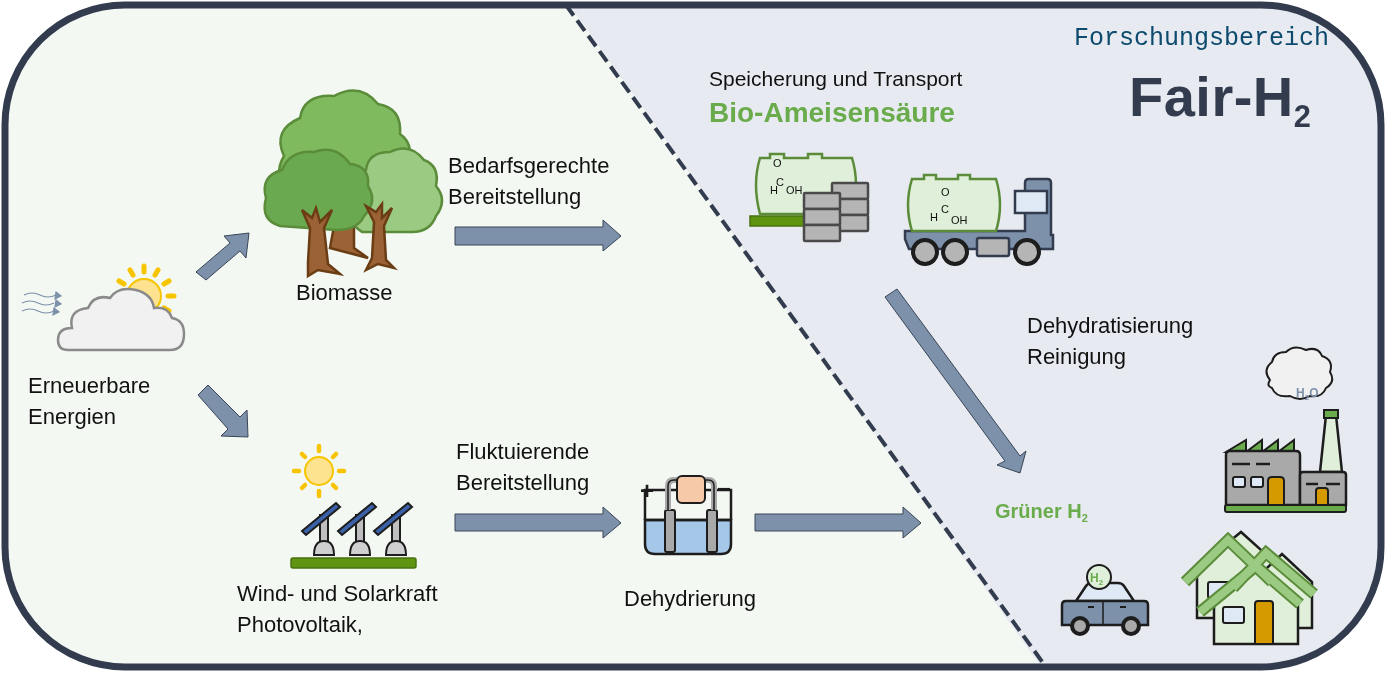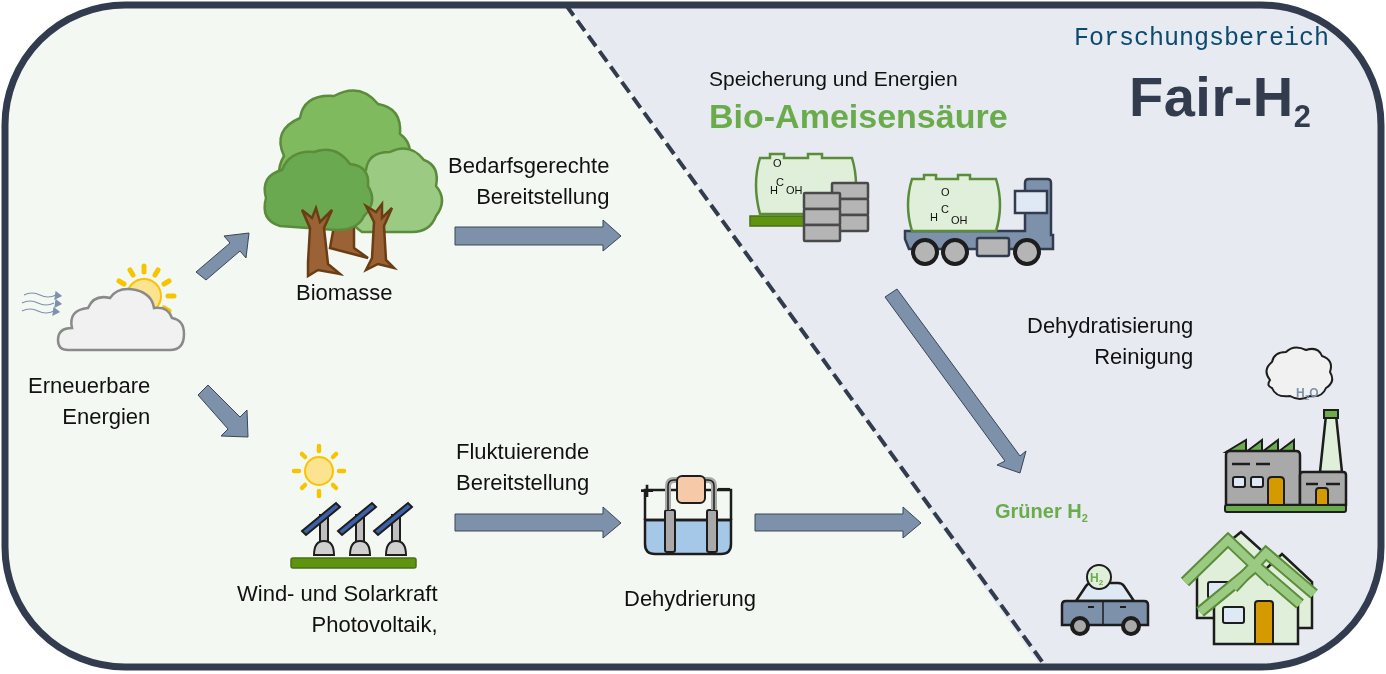--- a/index.html
+++ b/index.html
@@ -1,18 +1,18 @@
 <!DOCTYPE html>
 <html><head>
 <meta charset="utf-8">
 <style>
   html, body { margin:0; padding:0; background:#ffffff; }
   body { width:1386px; height:674px; position:relative; overflow:hidden; font-family:"Liberation Sans", sans-serif; }
   #stage { position:absolute; left:0; top:0; width:1386px; height:674px; }
-  .lbl { position:absolute; font-family:"Liberation Sans", sans-serif; color:#111111; font-size:22px; line-height:31px; white-space:nowrap;text-align:right; }
+  .lbl { position:absolute; font-family:"Liberation Sans", sans-serif; color:#111111; font-size:22px; line-height:31px; white-space:nowrap; }
   .lbl-line { display:block; }
   .title-small { position:absolute; font-family:Liberation Mono, monospace; color:#0c4a6e; font-size:25px; white-space:nowrap; }
   .title-big { position:absolute; font-family:"Liberation Sans", sans-serif; color:#323c4e; font-size:56px; font-weight:bold; white-space:nowrap; letter-spacing:0.5px;margin-left:15px; }
   .title-big sub, .green-head sub { font-size:0.55em; vertical-align:-0.35em; }
   .green-head { position:absolute; font-family:"Liberation Sans", sans-serif; color:#6aac4c; font-weight:bold; white-space:nowrap; }
   .subhead { position:absolute; font-family:"Liberation Sans", sans-serif; color:#111111; font-size:21px; white-space:nowrap; }
 </style>
 </head>
 <body>
 
@@ -227,22 +227,22 @@
   <span class="lbl-line">Bereitstellung</span>
 </div>
 
 <div class="lbl" style="left:237px;top:578px;">
   <span class="lbl-line">Wind- und Solarkraft</span>
   <span class="lbl-line">Photovoltaik,</span>
 </div>
 
 <div class="lbl" style="left:624px;top:583px;">Dehydrierung</div>
 
-<div class="subhead" style="left:709px;top:67px;">Speicherung und Energien</div>
-<div class="green-head" style="left:709px;top:97px;font-size:34px;">Bio-Ameisensäure</div>
+<div class="subhead" style="left:709px;top:67px;">Speicherung und Transport</div>
+<div class="green-head" style="left:709px;top:97px;font-size:28px;">Bio-Ameisensäure</div>
 
 <div class="lbl" style="left:1027px;top:310px;">
   <span class="lbl-line">Dehydratisierung</span>
   <span class="lbl-line">Reinigung</span>
 </div>
 
 <div class="green-head" style="left:995px;top:500px;font-size:20px;"><span>Grüner H</span><sub>2</sub></div>
 </div>
 
 </body></html>

